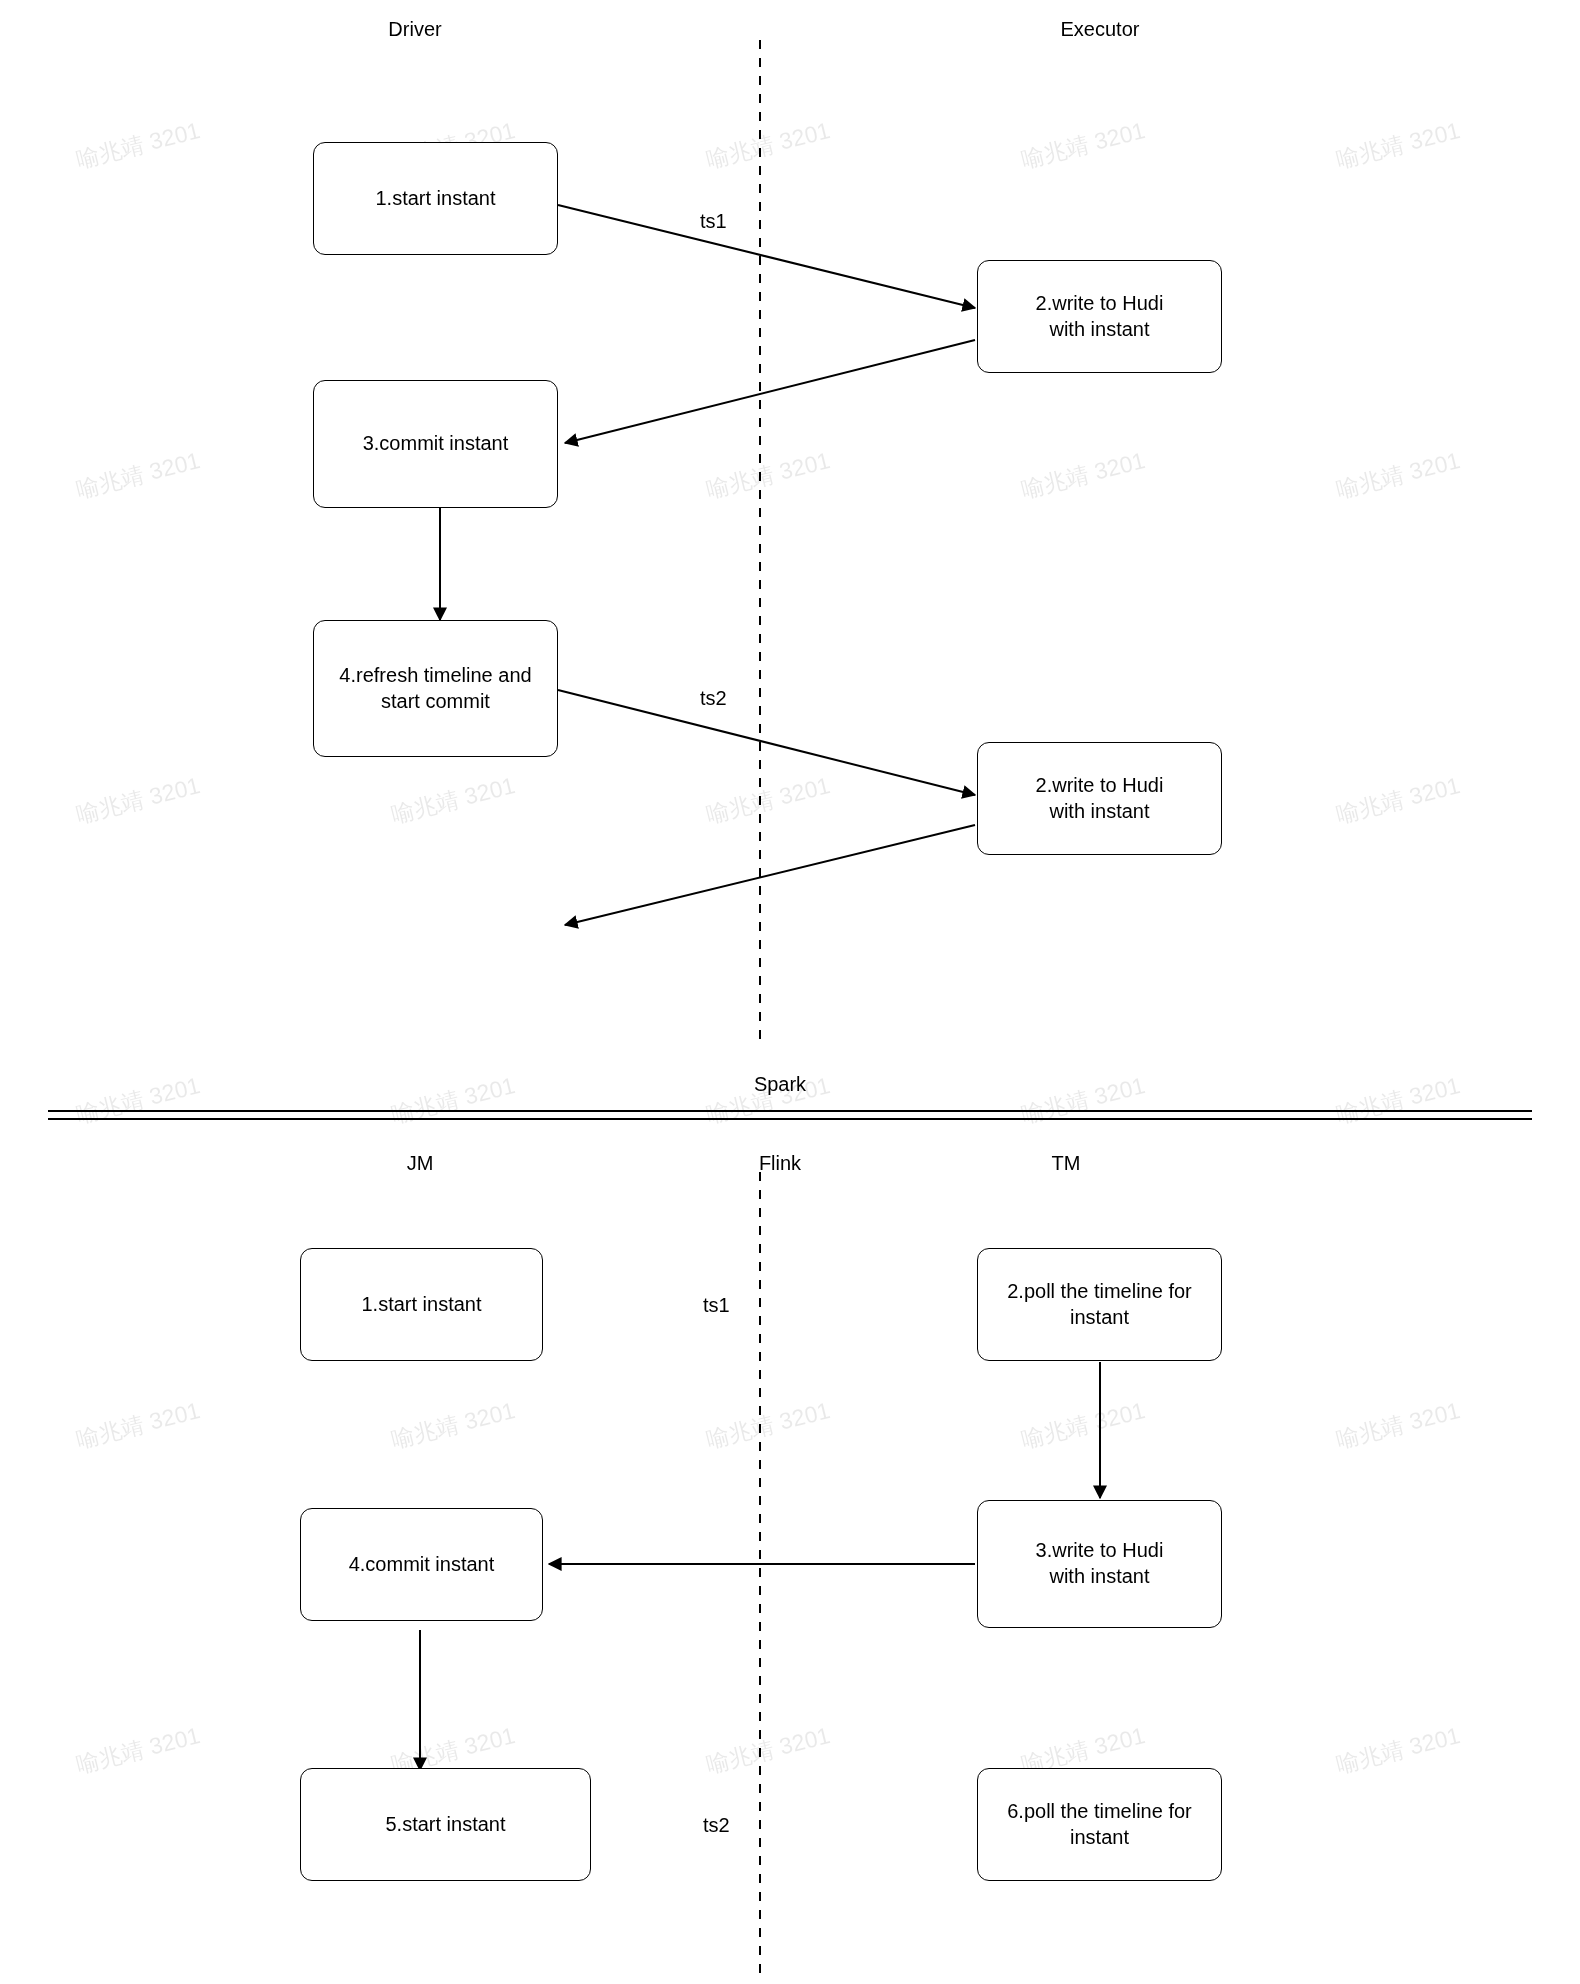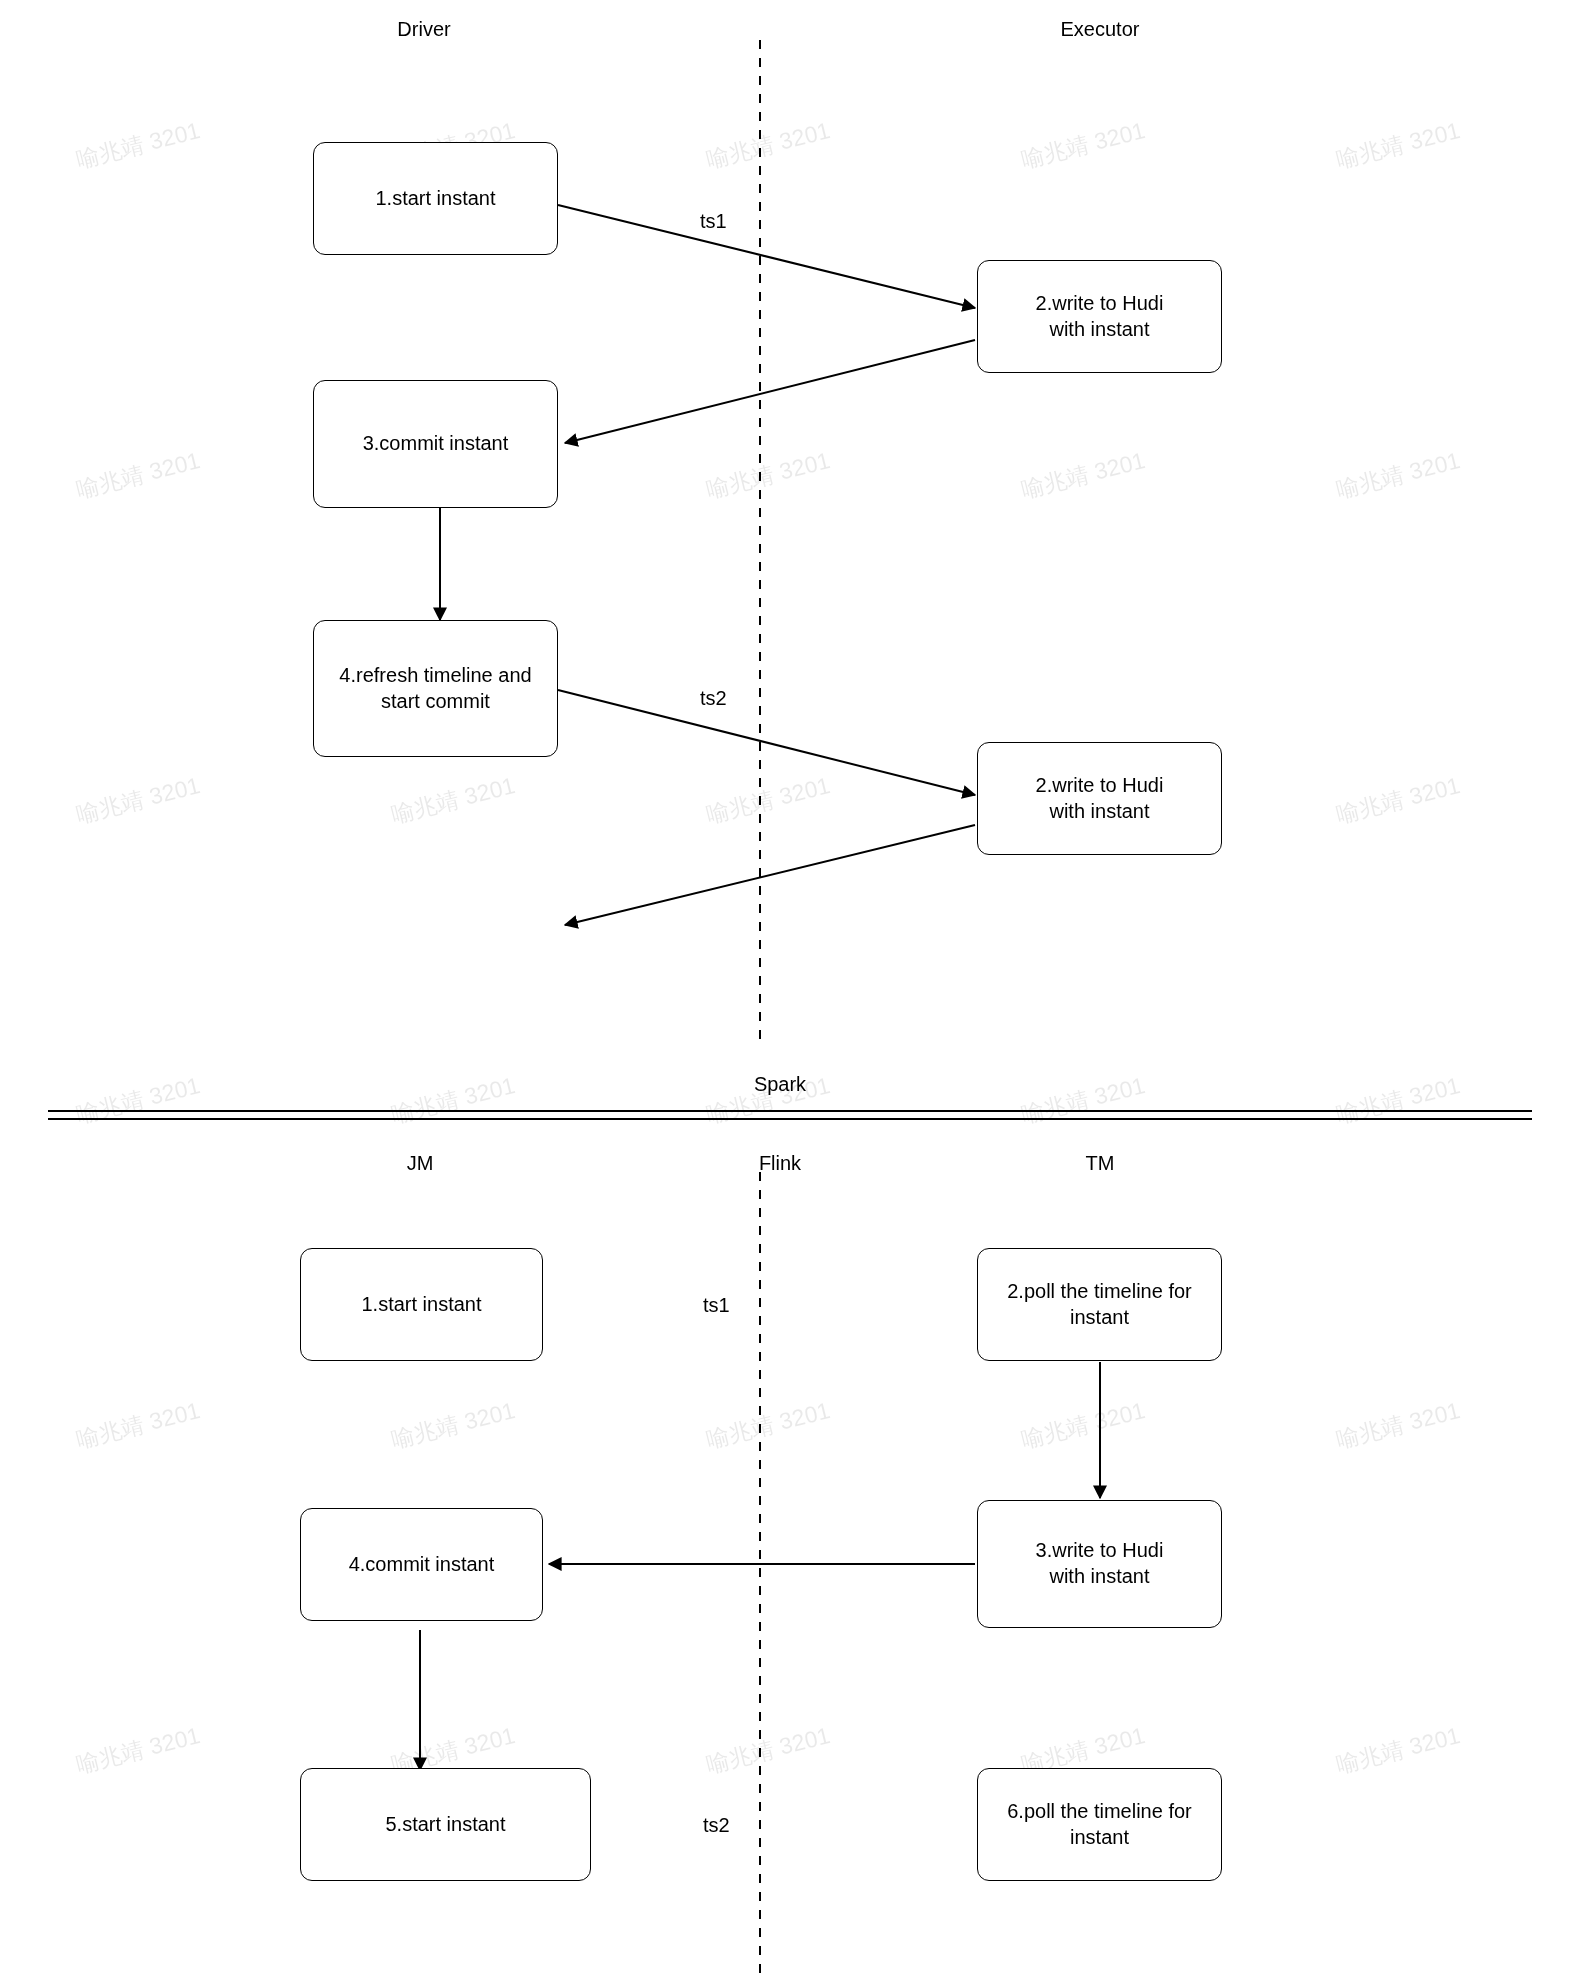--- a/index.html
+++ b/index.html
@@ -145,42 +145,42 @@
 
     <line x1="975" y1="825" x2="565" y2="925" stroke="#000000" stroke-width="2" marker-end="url(#arrow)"></line>
 
     <line x1="1100" y1="1362" x2="1100" y2="1498" stroke="#000000" stroke-width="2" marker-end="url(#arrow)"></line>
 
     <line x1="975" y1="1564" x2="549" y2="1564" stroke="#000000" stroke-width="2" marker-end="url(#arrow)"></line>
 
     <line x1="420" y1="1630" x2="420" y2="1770" stroke="#000000" stroke-width="2" marker-end="url(#arrow)"></line>
   </svg>
 
-  <div class="lane-label" style="left:354px; top:18px; width:140px;">Driver</div>
+  <div class="lane-label" style="left:345px; top:18px; width:140px;">Driver</div>
   <div class="lane-label" style="left:1030px; top:18px; width:140px;">Executor</div>
 
   <div class="node" style="left:313px; top:142px; width:245px; height:113px;">1.start instant</div>
   <div class="node" style="left:977px; top:260px; width:245px; height:113px;">2.write to Hudi
 with instant</div>
   <div class="node" style="left:313px; top:380px; width:245px; height:128px;">3.commit instant</div>
   <div class="node" style="left:313px; top:620px; width:245px; height:137px;">4.refresh timeline and
 start commit</div>
   <div class="node" style="left:977px; top:742px; width:245px; height:113px;">2.write to Hudi
 with instant</div>
 
   <div class="edge-label" style="left:700px; top:210px;">ts1</div>
   <div class="edge-label" style="left:700px; top:687px;">ts2</div>
 
   <div class="section-label" style="left:710px; top:1073px; width:140px;">Spark</div>
 
   <div class="divider" style="top:1110px;"></div>
 
   <div class="lane-label" style="left:350px; top:1152px; width:140px;">JM</div>
   <div class="section-label" style="left:710px; top:1152px; width:140px;">Flink</div>
-  <div class="lane-label" style="left:1030px; top:1152px; width:140px;">TM</div>
+  <div class="lane-label" style="left:996px; top:1152px; width:140px;">TM</div>
 
   <div class="node" style="left:300px; top:1248px; width:243px; height:113px;">1.start instant</div>
   <div class="node" style="left:977px; top:1248px; width:245px; height:113px;">2.poll the timeline for
 instant</div>
   <div class="node" style="left:300px; top:1508px; width:243px; height:113px;">4.commit instant</div>
   <div class="node" style="left:977px; top:1500px; width:245px; height:128px;">3.write to Hudi
 with instant</div>
   <div class="node" style="left:300px; top:1768px; width:291px; height:113px;">5.start instant</div>
   <div class="node" style="left:977px; top:1768px; width:245px; height:113px;">6.poll the timeline for
 instant</div>

